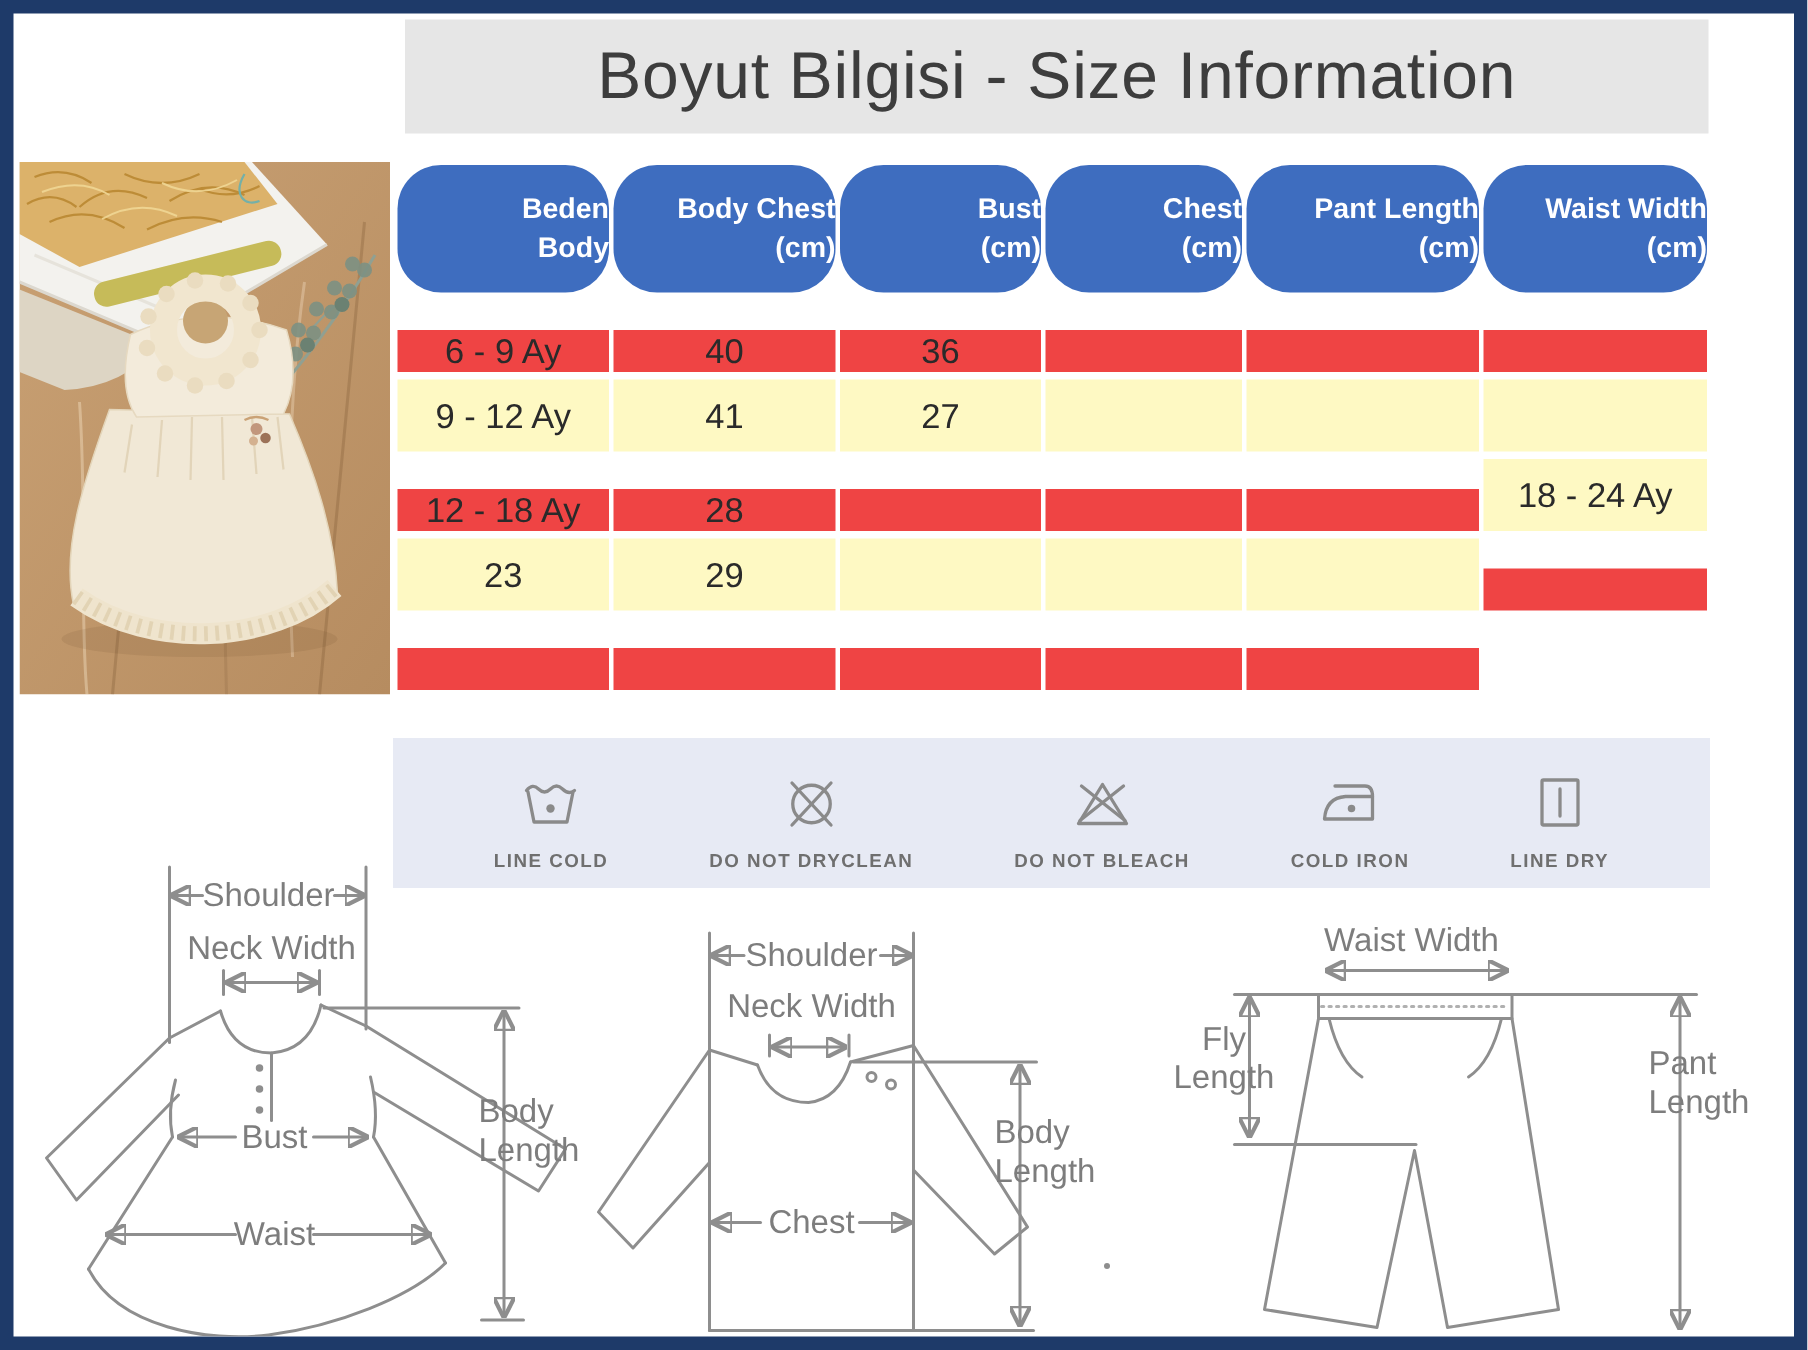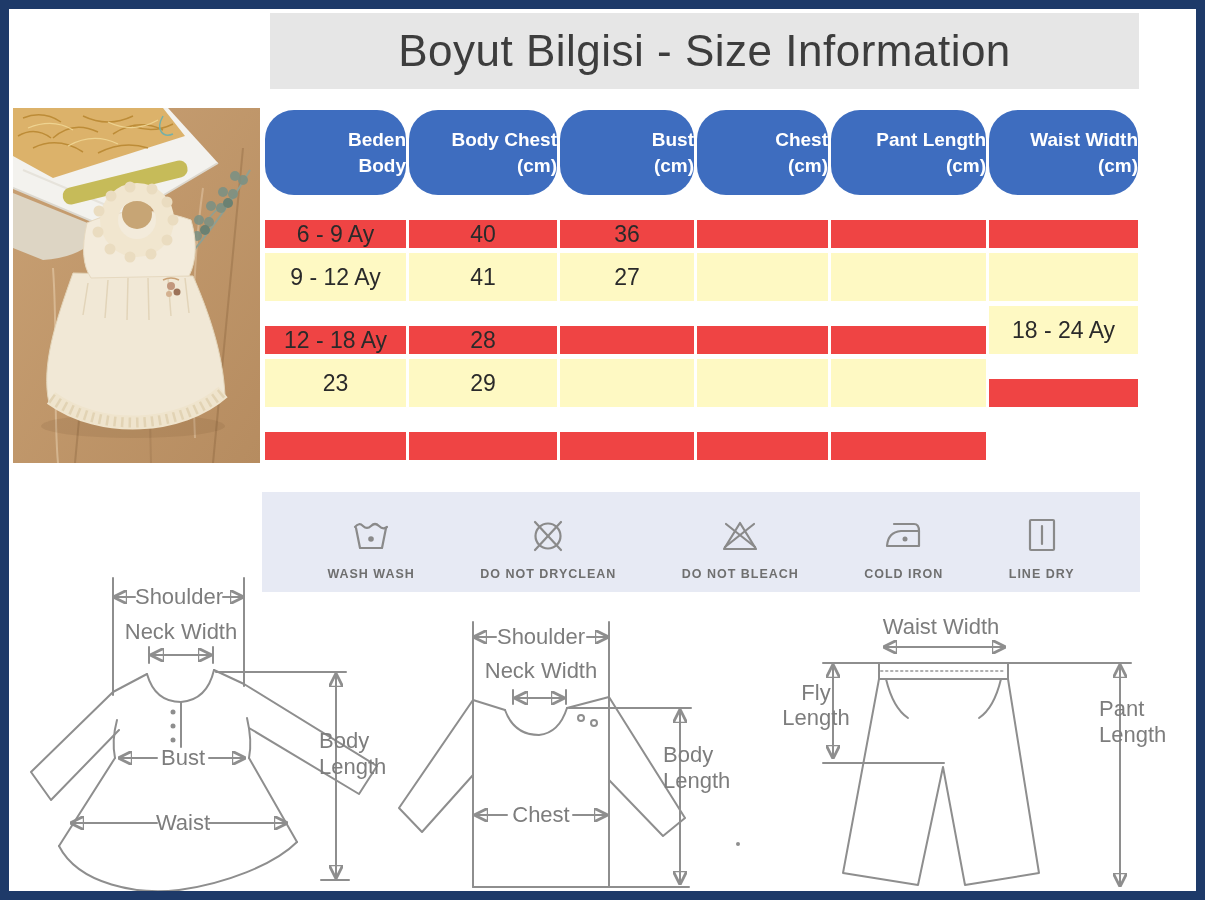--- a/index.html
+++ b/index.html
@@ -219,21 +219,21 @@
     <div class="cell row-dark"></div>
   </div>
 
   <div class="care-strip">
     <div class="care-item">
       <svg width="46" height="46" viewBox="0 0 46 46">
         <path d="M7,15 Q11,10 15,14 Q19,18 23,14 Q27,10 31,14 Q35,18 39,15"></path>
         <path d="M8,16 L12,36 L34,36 L38,16"></path>
         <circle cx="23" cy="27" r="2.8" fill="#8a8a8a" stroke="none"></circle>
       </svg>
-      <div class="lbl">WASH WASH</div>
+      <div class="lbl">LINE COLD</div>
     </div>
     <div class="care-item">
       <svg width="46" height="46" viewBox="0 0 46 46">
         <circle cx="23" cy="24" r="12.5"></circle>
         <line x1="10" y1="10" x2="36" y2="38"></line>
           <line x1="36" y1="10" x2="10" y2="38"></line>
       </svg>
       <div class="lbl">DO NOT DRYCLEAN</div>
     </div>
     <div class="care-item">

